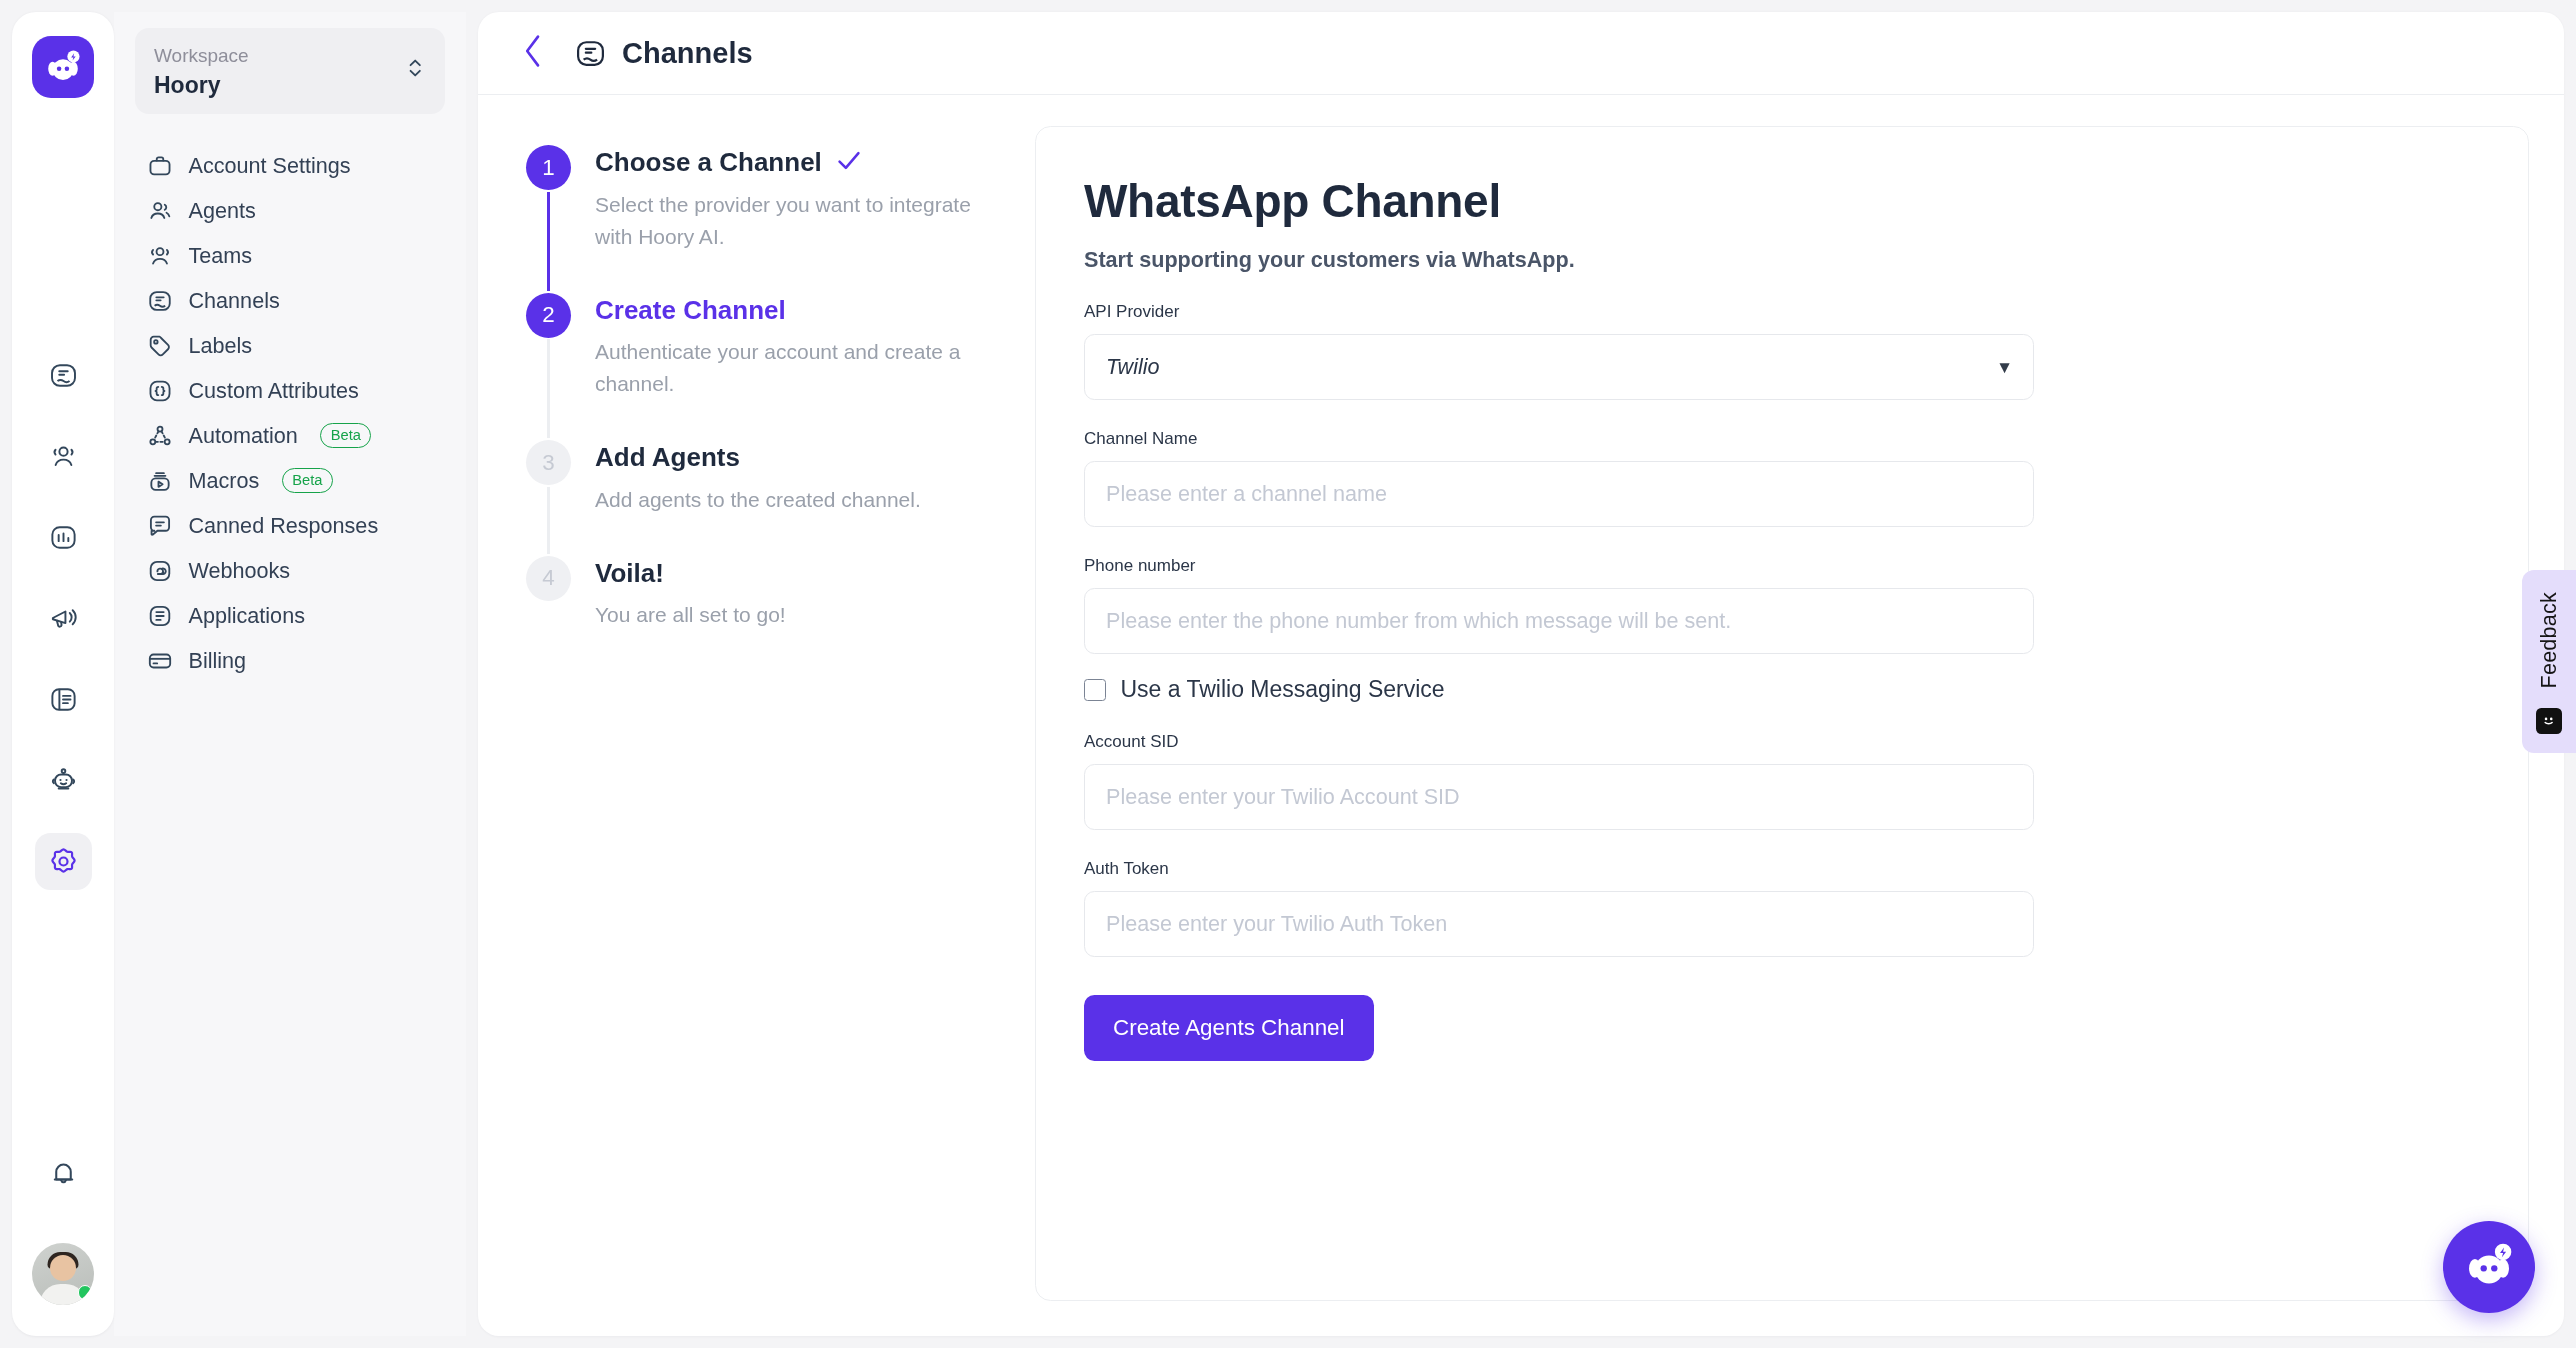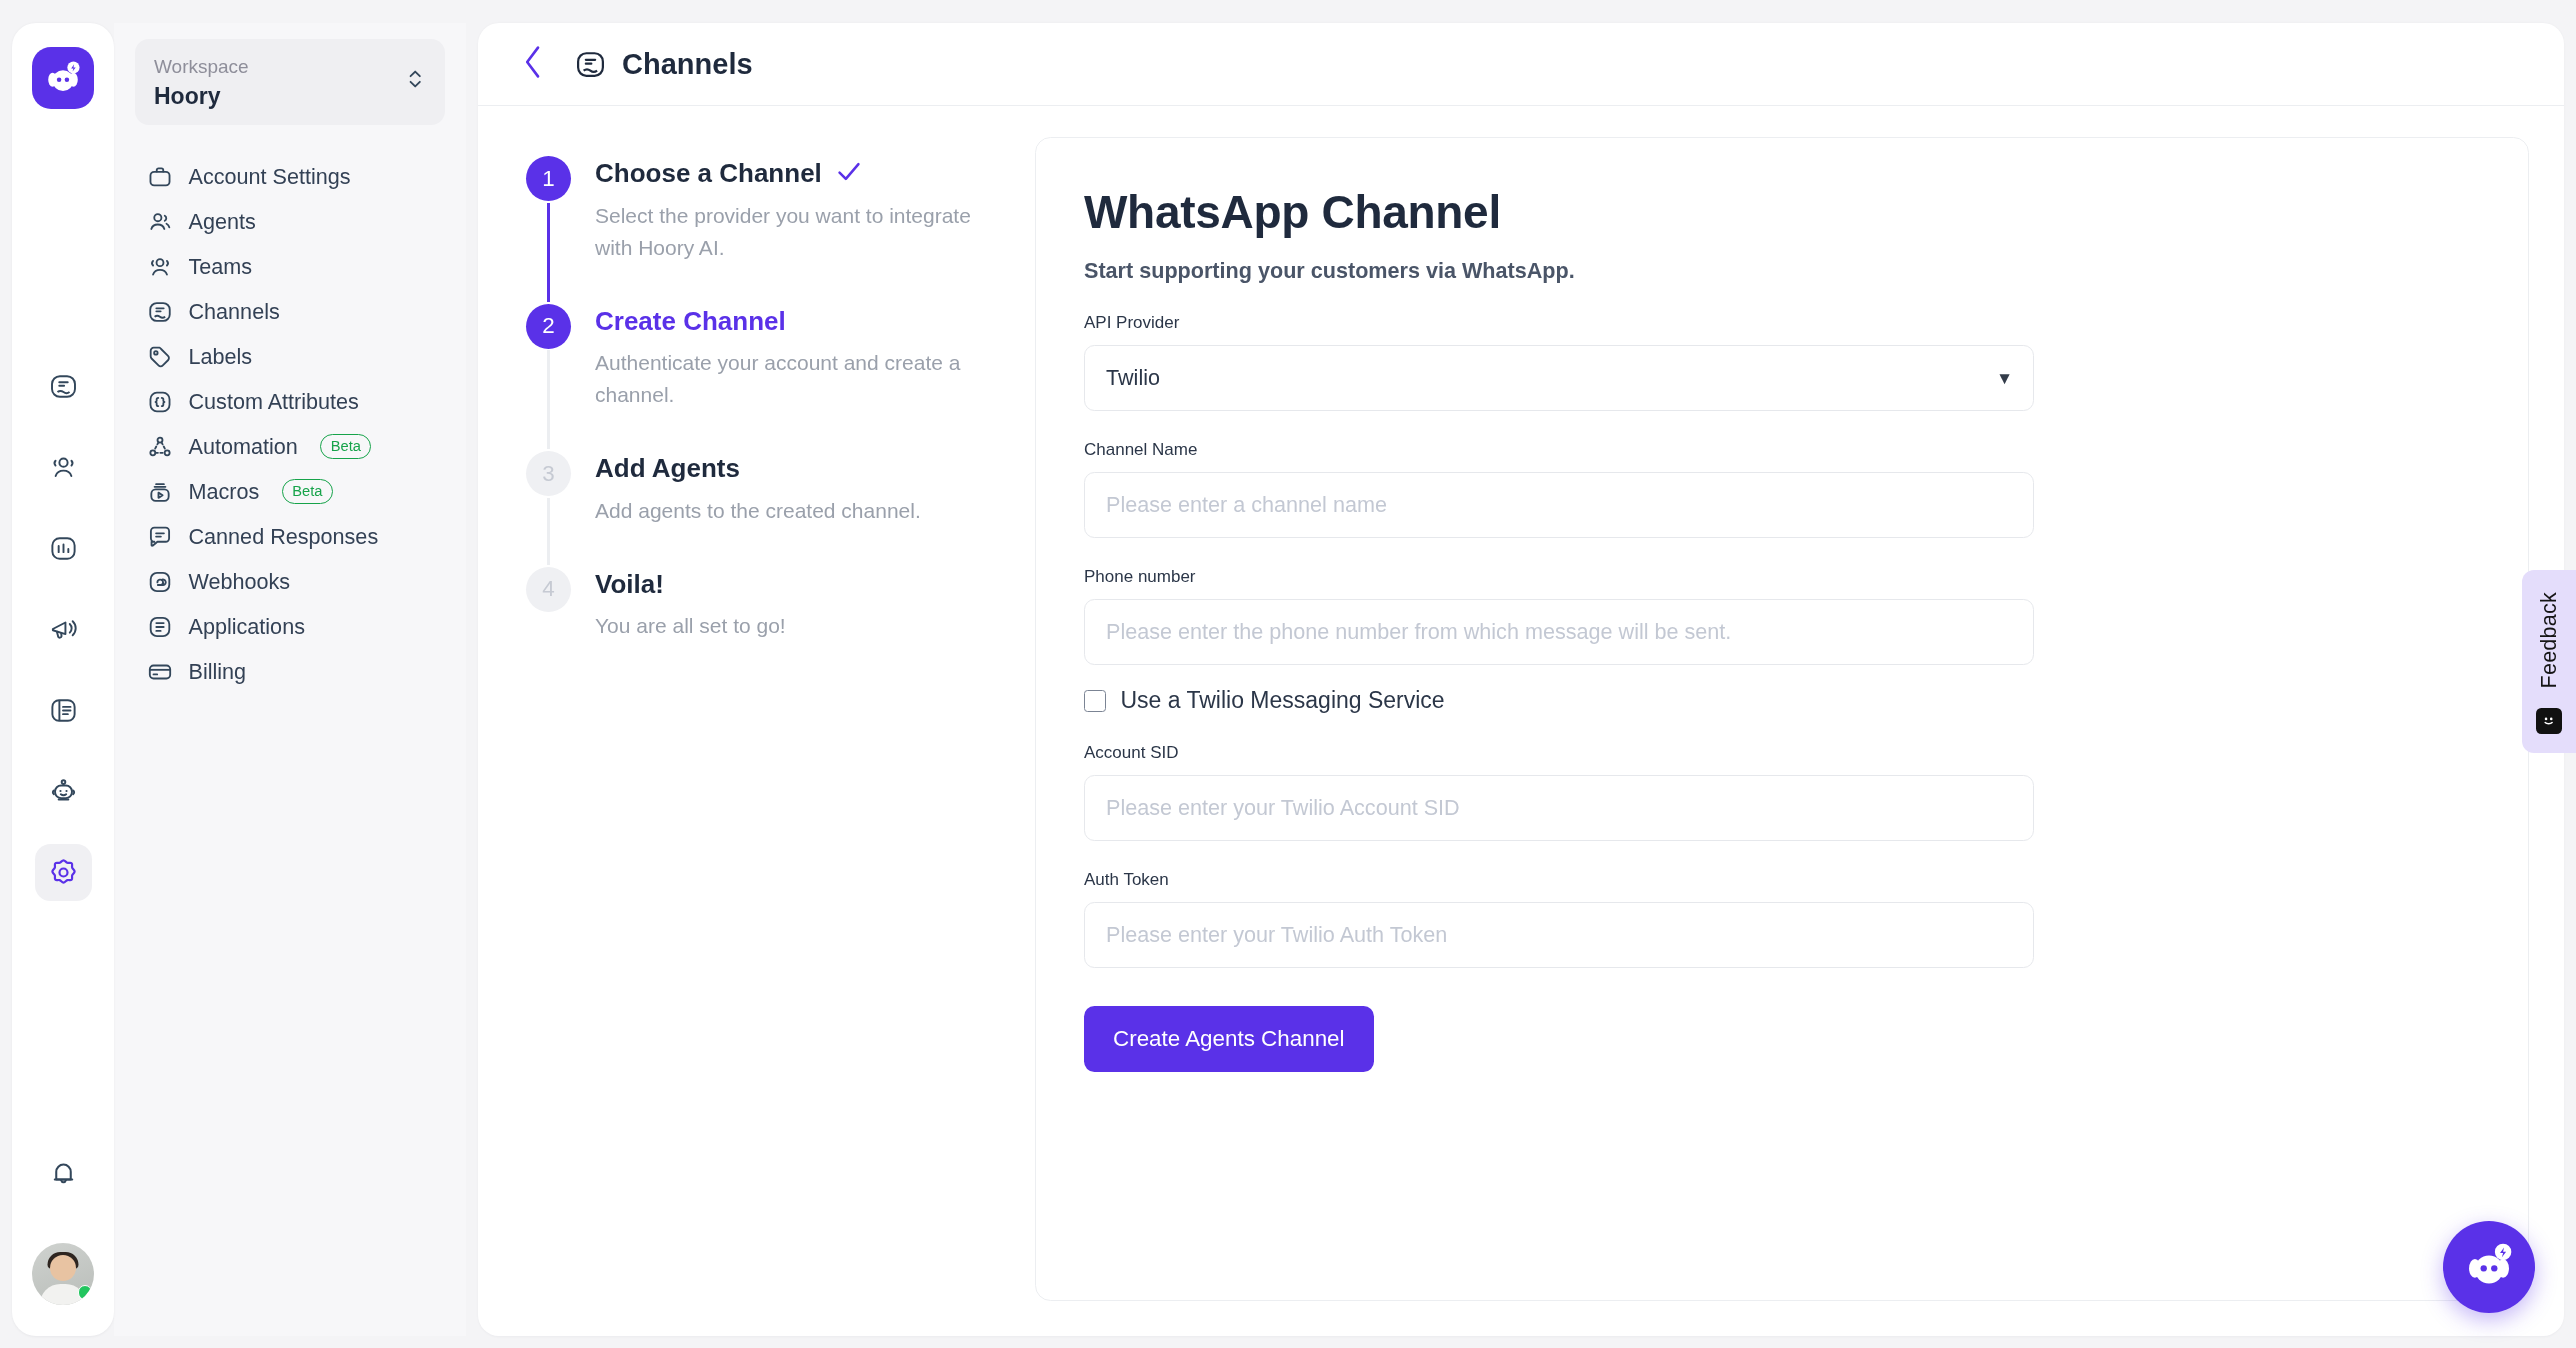--- a/index.html
+++ b/index.html
@@ -2,21 +2,21 @@
 <html style="font-size:14px"><head>
 <meta charset="utf-8">
 <style>
   * { box-sizing: border-box; margin: 0; padding: 0; }
   html, body {
     width: 2576px; height: 1348px;
     background: #f4f4f6;
     font-family: "Liberation Sans", sans-serif;
     overflow: hidden;
   }
-  .app { position: relative; width: 2576px; height: 1348px; display: flex; padding: 23px 0 12px 12px; }
+  .app { position: relative; width: 2576px; height: 1348px; display: flex; padding: 12px 0 12px 12px; }
 
   
   .rail {
     width: 102px; flex: 0 0 102px;
     background: #ffffff;
     border-radius: 24px;
     display: flex; flex-direction: column; align-items: center;
     padding: 24px 0 22.4px 0;
     box-shadow: 0 0.9px 2.6px rgba(16,24,40,0.05);
     position: relative;
@@ -134,21 +134,21 @@
   .fctl {
     width: 950px; max-width: 100%; height: 66px;
     border: 0.9px solid #e6e8ec; border-radius: 10.4px;
     padding: 0 21px; font-size: 21.6px; color: #2b3648;
     font-family: "Liberation Sans", sans-serif;
     background: #fff; outline: none;
     display: flex; align-items: center;
   }
   .fctl::placeholder { color: #c3c8d3; }
   input.fctl { line-height: 66px; margin-top: 9px; }
-  .sel-wrap { position: relative; width: 950px; max-width: 100%; }
+  .sel-wrap { position: relative; width: 950px; max-width: 100%; font-style: italic; }
   .sel-caret {
     position: absolute; right: 21px; top: 50%; transform: translateY(-50%);
     font-size: 17.3px; color: #333c4a; pointer-events: none;
   }
   .cbrow { display: flex; align-items: center; gap: 14px; margin-top: 22.4px; cursor: pointer; }
   .cbox {
     width: 22.4px; height: 22.4px; border: 1.3px solid #7b8494; border-radius: 3.5px;
     background: #fff; flex: 0 0 22.4px;
   }
   .cblabel { font-size: 23px; color: #2b3648; }

